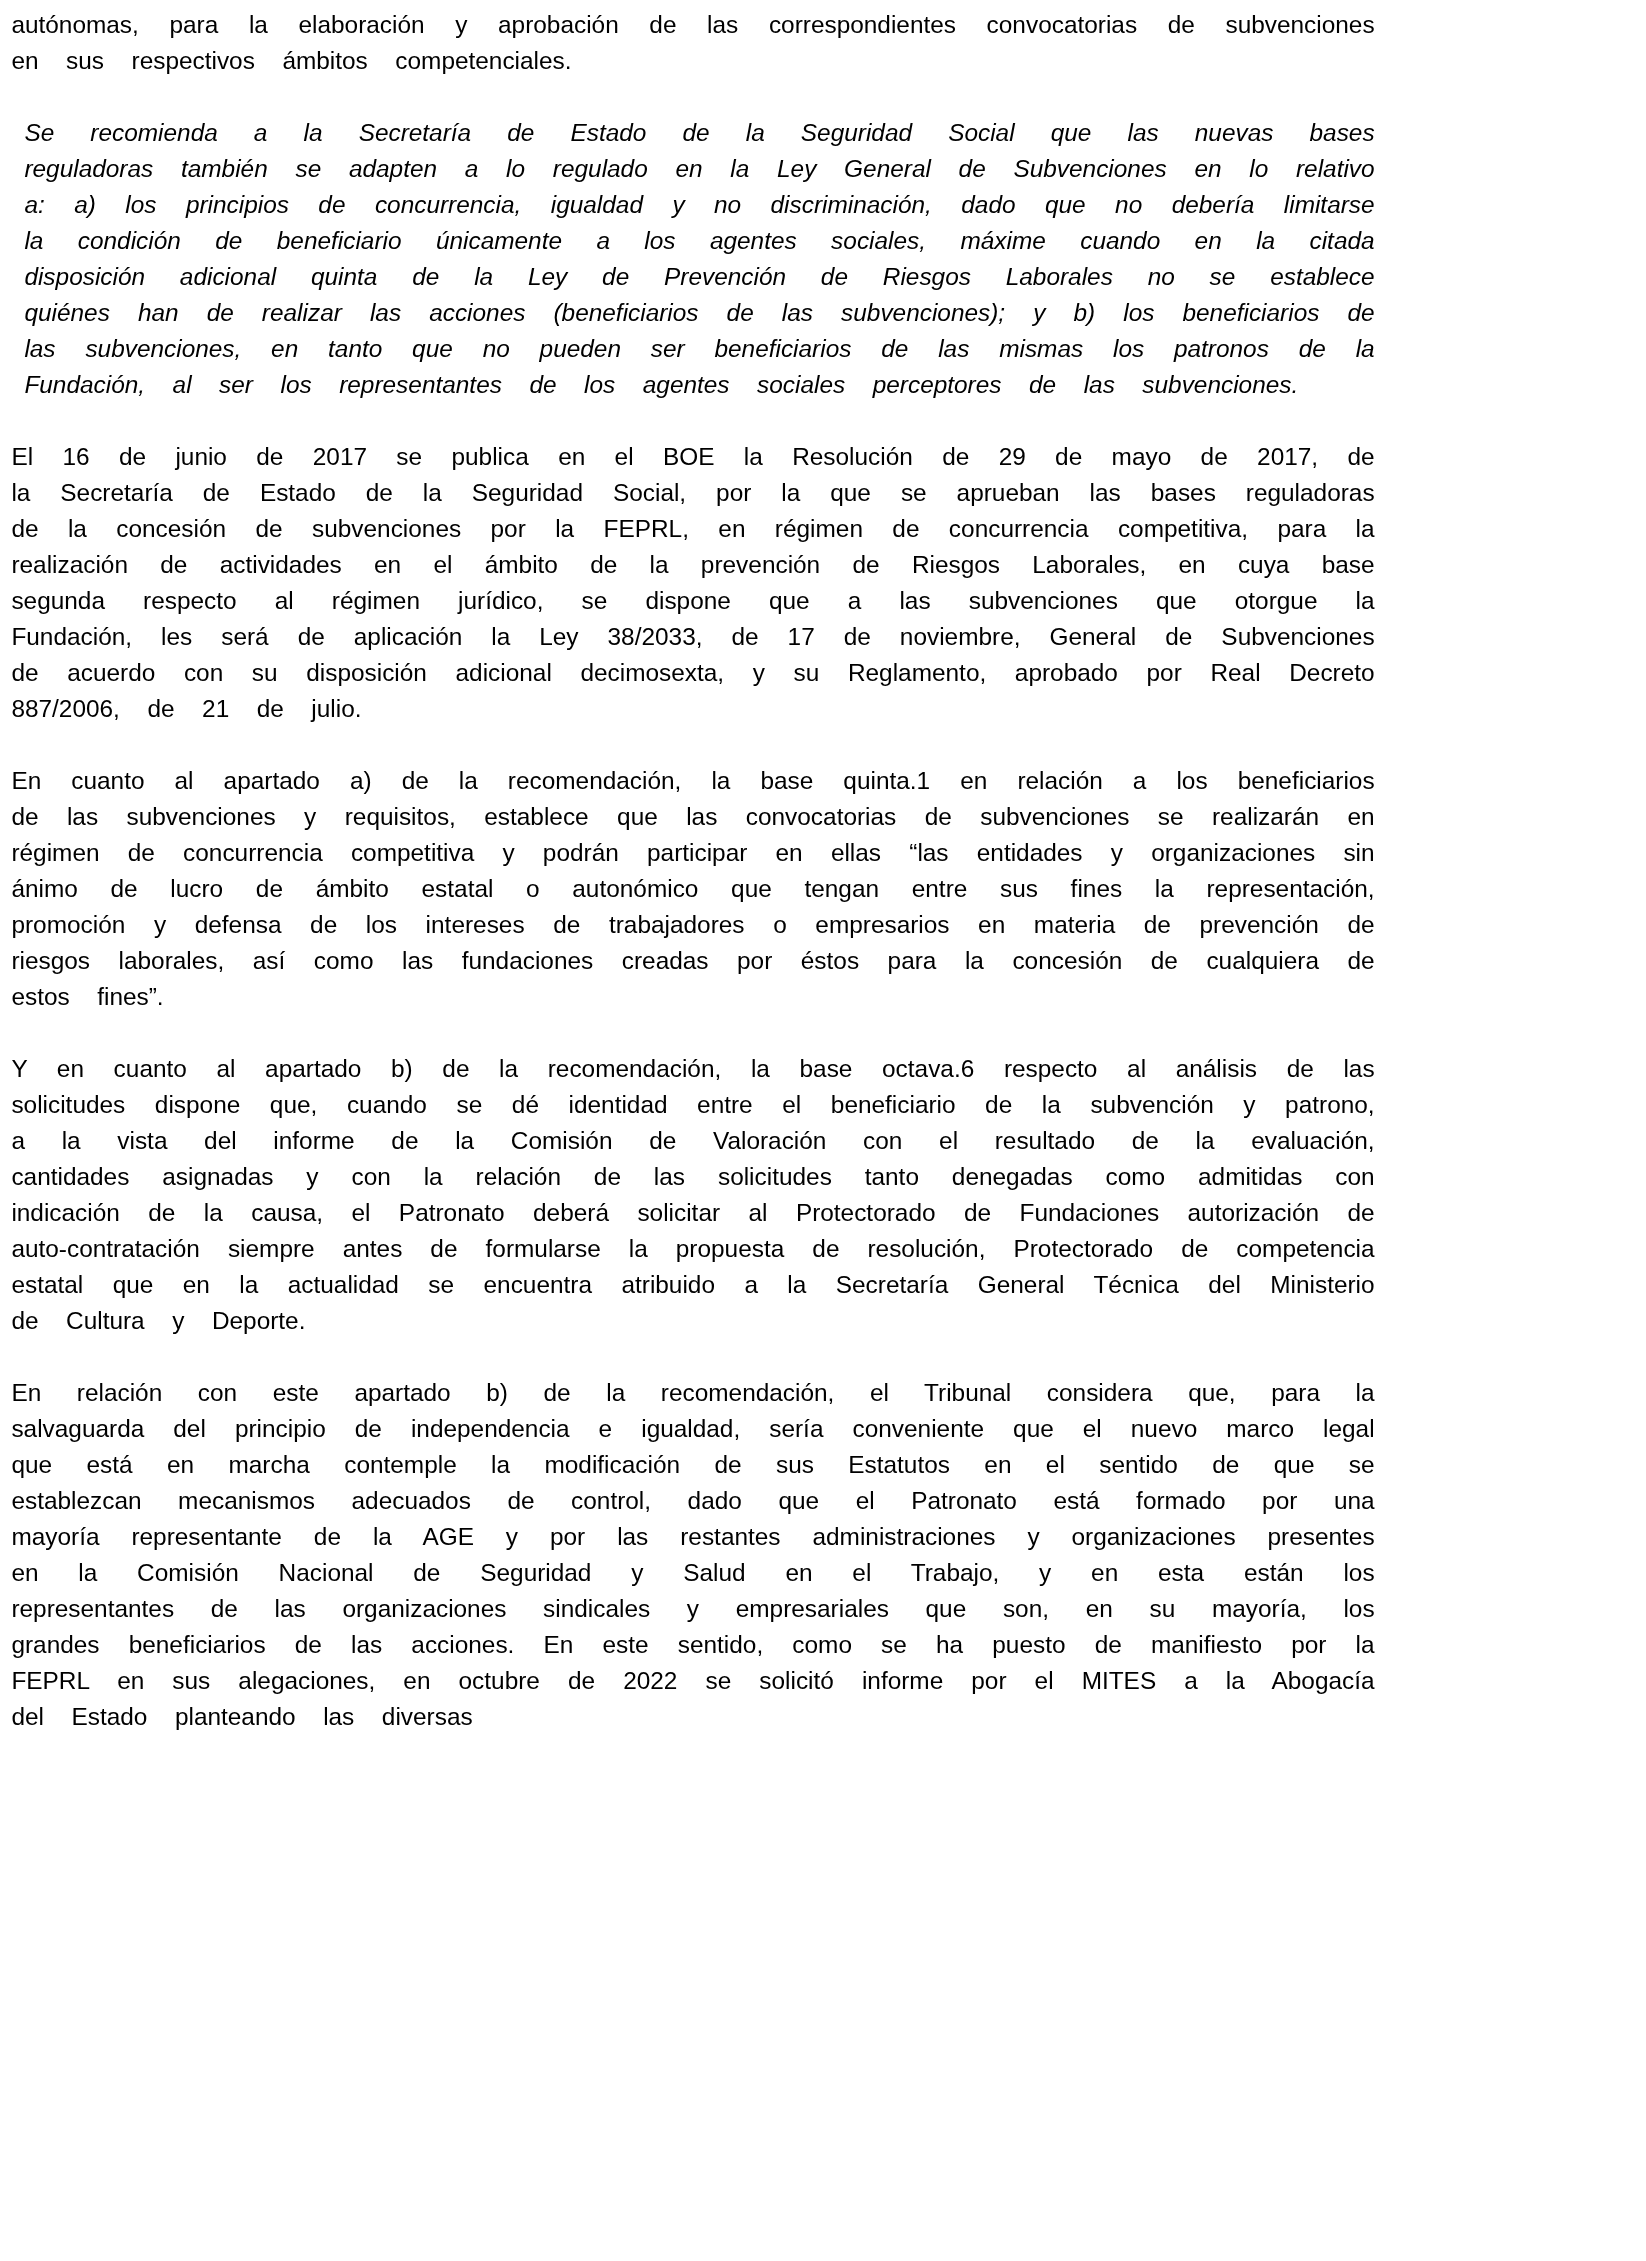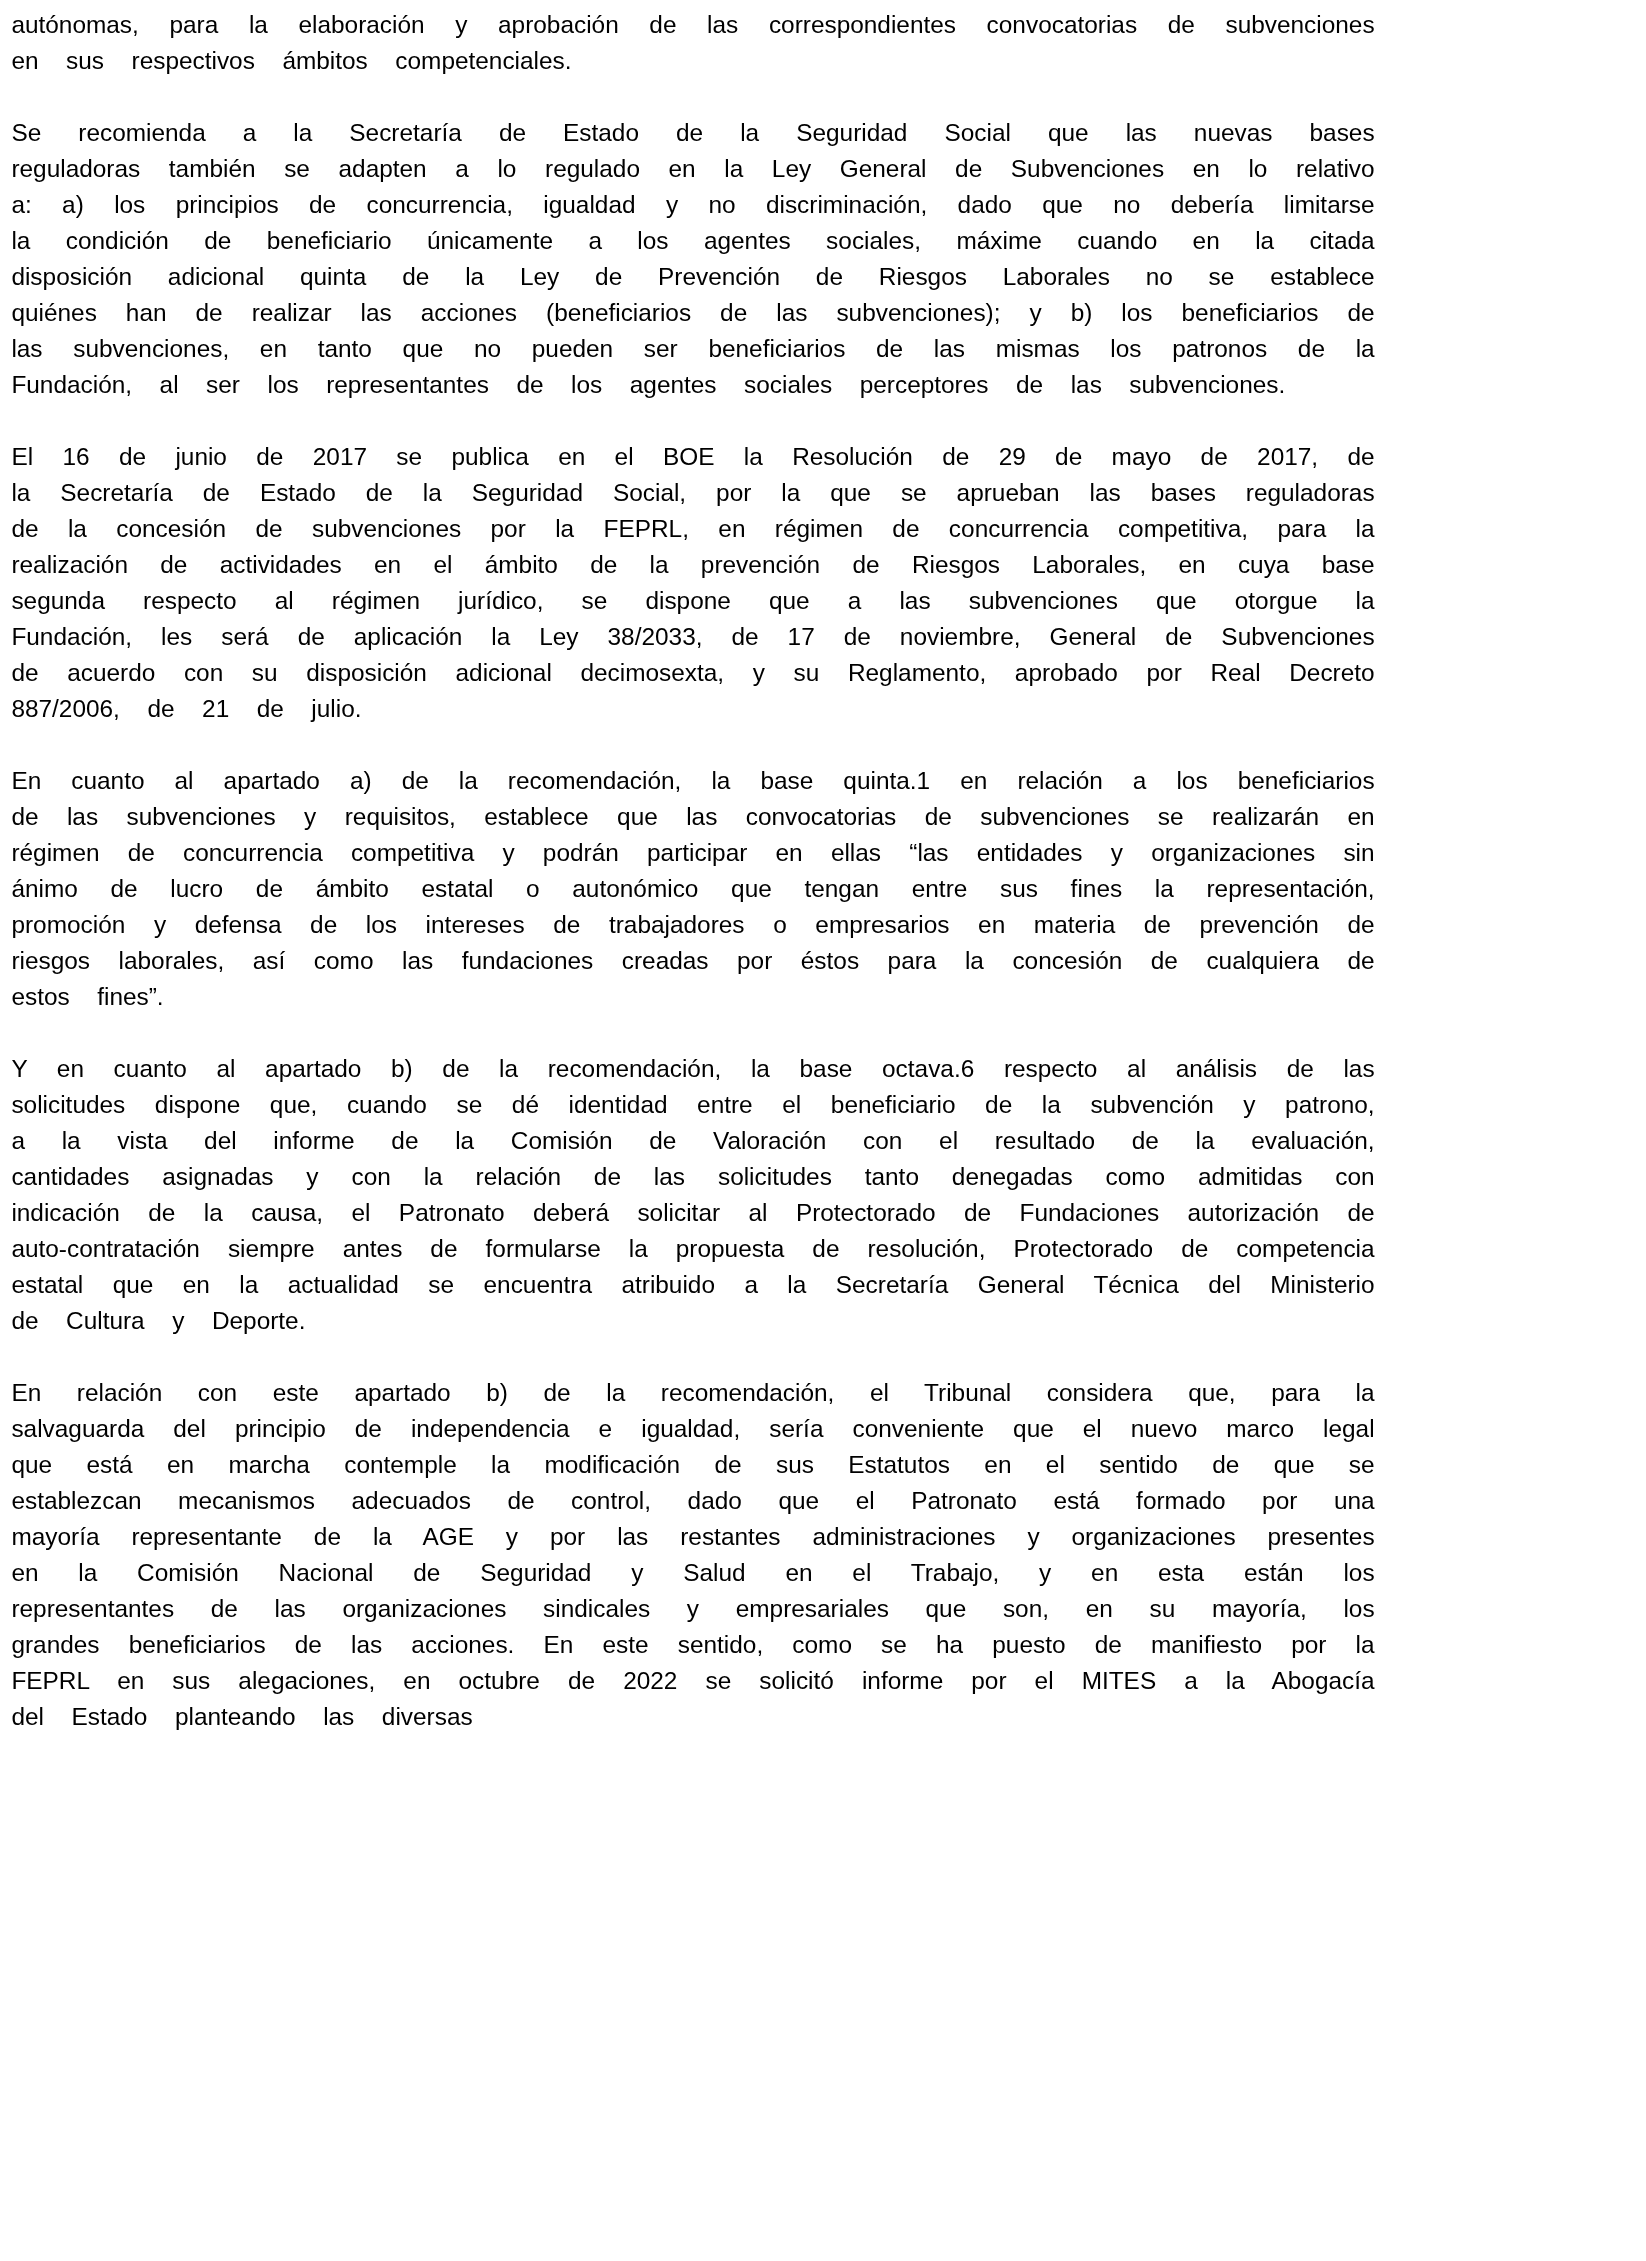--- a/index.html
+++ b/index.html
@@ -34,20 +34,22 @@
   }
   .heading {
     font-size: 24.4px;
     line-height: 36px;
     font-weight: 400;
     word-spacing: normal;
     text-align: left;
     margin: 0 0 36px 0;
   }
   .italic {
+    font-style: italic;
+    margin-left: 13px;
   }
   .bold {
     font-weight: 700;
   }
 </style>
 </head>
 <body>
 
 <div class="page">
 

